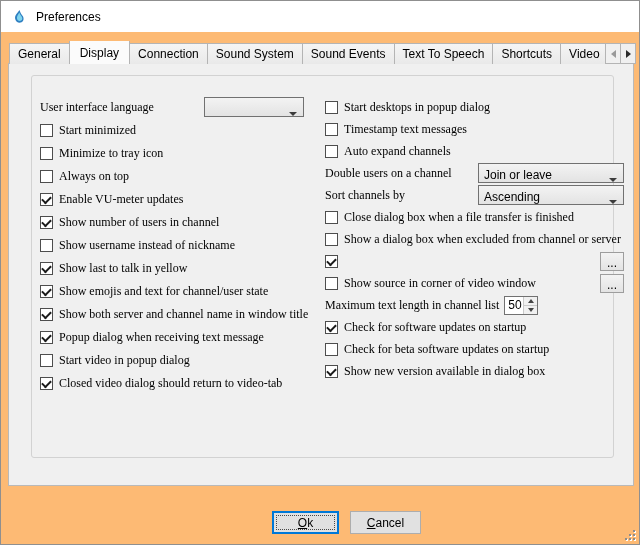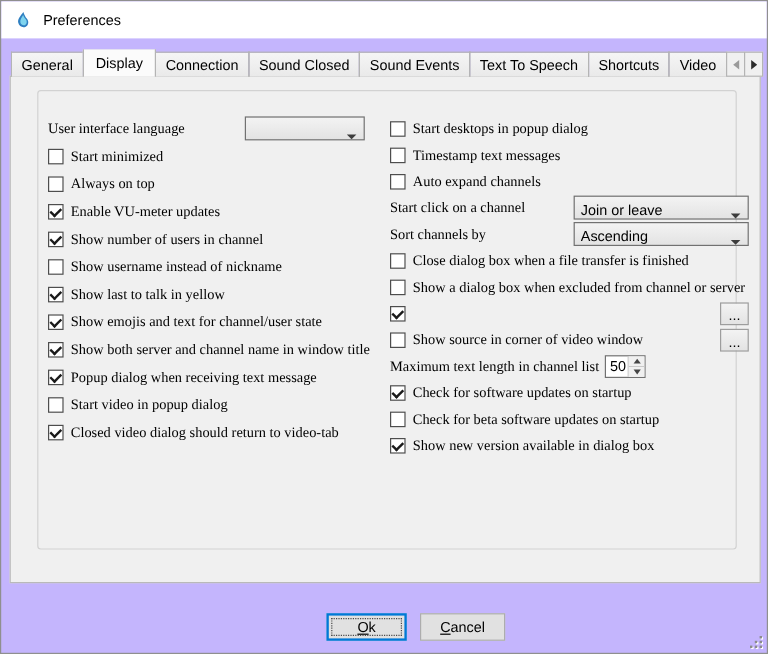--- a/index.html
+++ b/index.html
@@ -3,21 +3,21 @@
 <meta charset="utf-8">
 <style>
   * { margin:0; padding:0; box-sizing:border-box; }
   html,body { width:640px; height:545px; }
   body {
     font-family:"Liberation Sans","DejaVu Sans",sans-serif;
     font-size:12px; color:#000; background:#fff;
   }
   .window {
     position:relative; width:640px; height:545px;
-    background:#c4b5fd; border:1px solid #8f8f8f; overflow:hidden;
+    background:#fdba74; border:1px solid #8f8f8f; overflow:hidden;
   }
   
   .titlebar {
     position:absolute; top:0; left:0; right:0; height:31px;
     background:#ffffff; display:flex; align-items:center; padding-left:10px;
   }
   .titlebar .title { margin-left:9px; }
   
   .tabbar {
     position:absolute; left:8px; top:40px; right:2px; height:23px;
@@ -125,21 +125,21 @@
       <path d="M8.5 1 C6 4.5 3.5 6.5 4.2 10 C4.8 13 8 14.5 10.5 13.2 C13 12 13.2 8.5 11.3 6.4 C10 5 9.2 3.2 8.5 1 Z" fill="#2f7fc1"></path>
       <path d="M8.3 3.5 C7 6 5.5 7.5 6 9.8 C6.5 11.8 8.8 12.6 10.2 11.6 C11.8 10.5 11.5 8.2 10.3 6.9 C9.5 6 8.8 5 8.3 3.5 Z" fill="#7fd4ee"></path>
     </svg>
     <span class="title">Preferences</span>
   </div>
 
   <div class="tabbar">
     <div class="tab">General</div>
     <div class="tab active">Display</div>
     <div class="tab">Connection</div>
-    <div class="tab">Sound Closed</div>
+    <div class="tab">Sound System</div>
     <div class="tab">Sound Events</div>
     <div class="tab">Text To Speech</div>
     <div class="tab">Shortcuts</div>
     <div class="tab">Video</div>
   </div>
   <div class="tab-scroll">
     <div class="tsb">
         <span class="arr-left"></span>
       </div>
     <div class="tsb">
@@ -157,20 +157,24 @@
             <span class="combo-val"></span>
             <span class="combo-arrow"></span>
           </div>
         </div>
         <div class="row">
           <span class="cb"></span>
           <span class="lbl">Start minimized</span>
         </div>
         <div class="row">
           <span class="cb"></span>
+          <span class="lbl">Minimize to tray icon</span>
+        </div>
+        <div class="row">
+          <span class="cb"></span>
           <span class="lbl">Always on top</span>
         </div>
         <div class="row">
           <span class="cb checked"></span>
           <span class="lbl">Enable VU-meter updates</span>
         </div>
         <div class="row">
           <span class="cb checked"></span>
           <span class="lbl">Show number of users in channel</span>
         </div>
@@ -211,21 +215,21 @@
         </div>
         <div class="row">
           <span class="cb"></span>
           <span class="lbl">Timestamp text messages</span>
         </div>
         <div class="row">
           <span class="cb"></span>
           <span class="lbl">Auto expand channels</span>
         </div>
         <div class="row">
-          <span class="lbl">Start click on a channel</span>
+          <span class="lbl">Double users on a channel</span>
           <div class="combo right">
             <span class="combo-val">Join or leave</span>
             <span class="combo-arrow"></span>
           </div>
         </div>
         <div class="row">
           <span class="lbl">Sort channels by</span>
           <div class="combo right">
             <span class="combo-val">Ascending</span>
             <span class="combo-arrow"></span>

